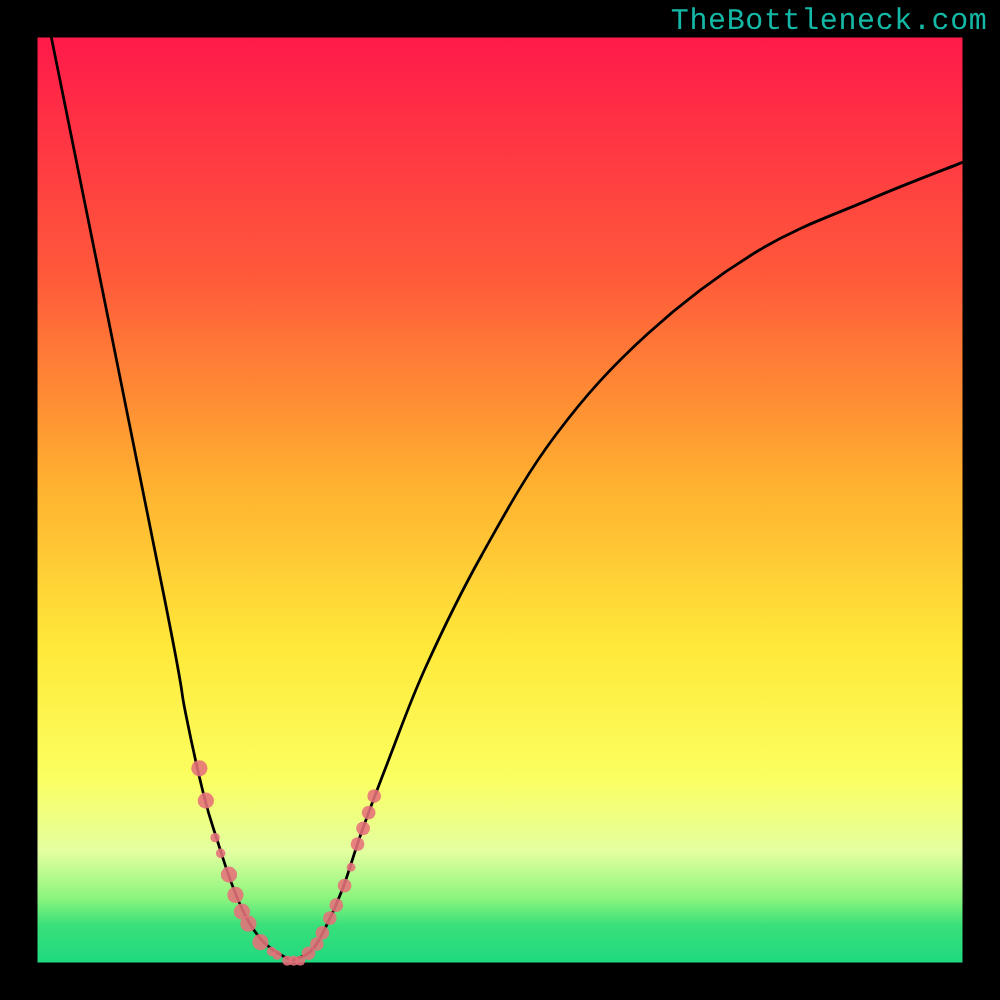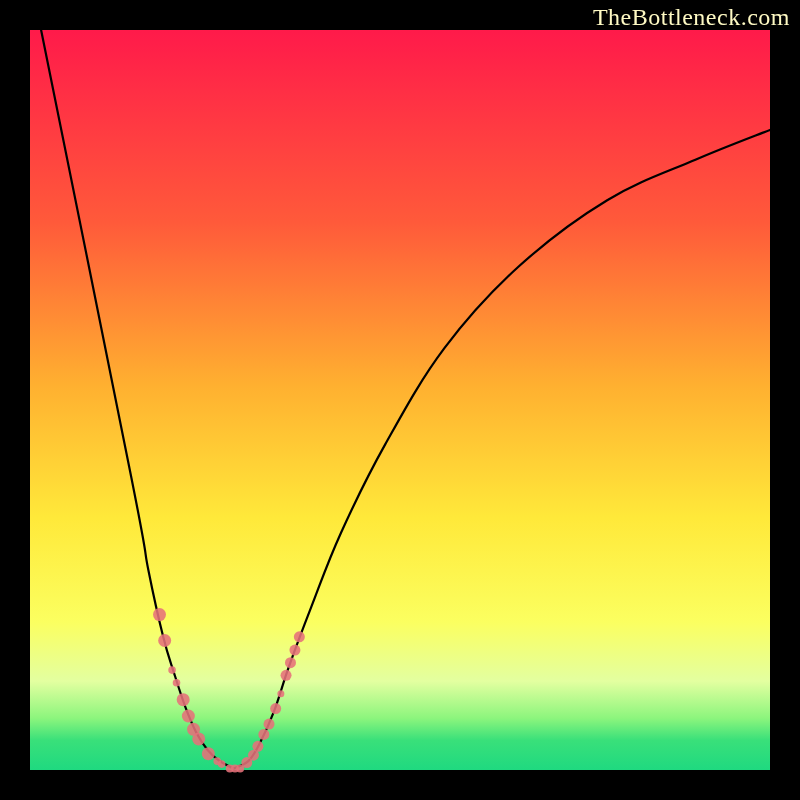--- a/index.html
+++ b/index.html
@@ -29,24 +29,24 @@
       #fbff60 80%,
       #e3ffa0 88%,
       #8cf57d 93%,
       #39e07a 96%,
       #1fd980 100%);
   }
   .watermark {
     position: absolute;
     top: 4px;
     right: 10px;
-    font-family: Liberation Serif, serif;
+    font-family: Liberation Mono, monospace;
     font-size: 24px;
     font-weight: 500;
-    color: #fef9c3;
+    color: #14b8a6;
     letter-spacing: 0.5px;
     user-select: none;
   }
   .curve-svg {
     position: absolute;
     left: 30px;
     top: 30px;
     width: 740px;
     height: 740px;
     overflow: visible;

